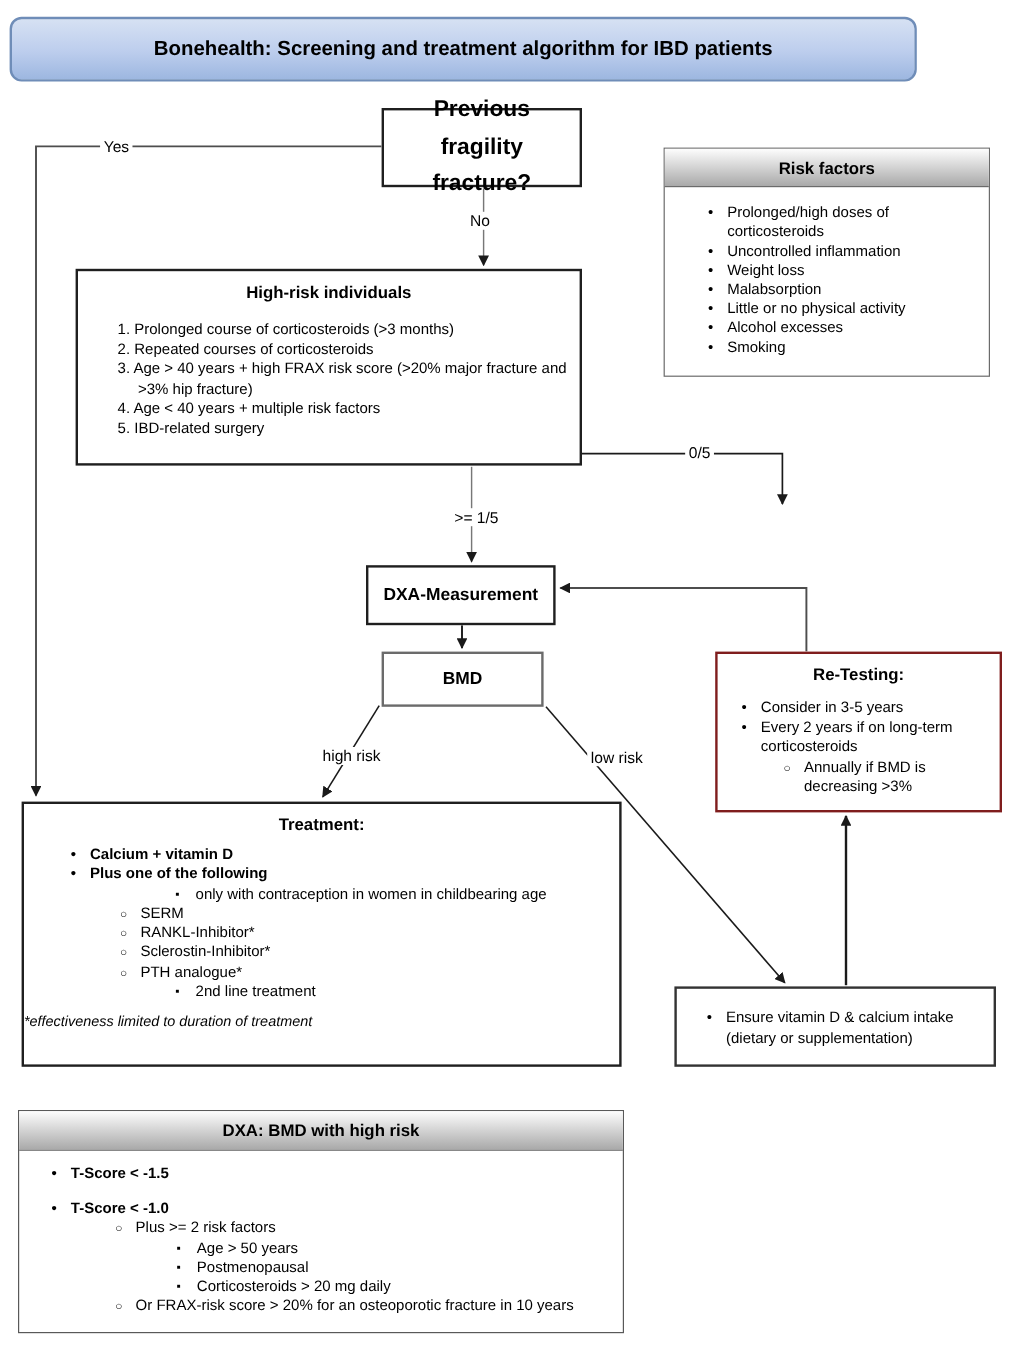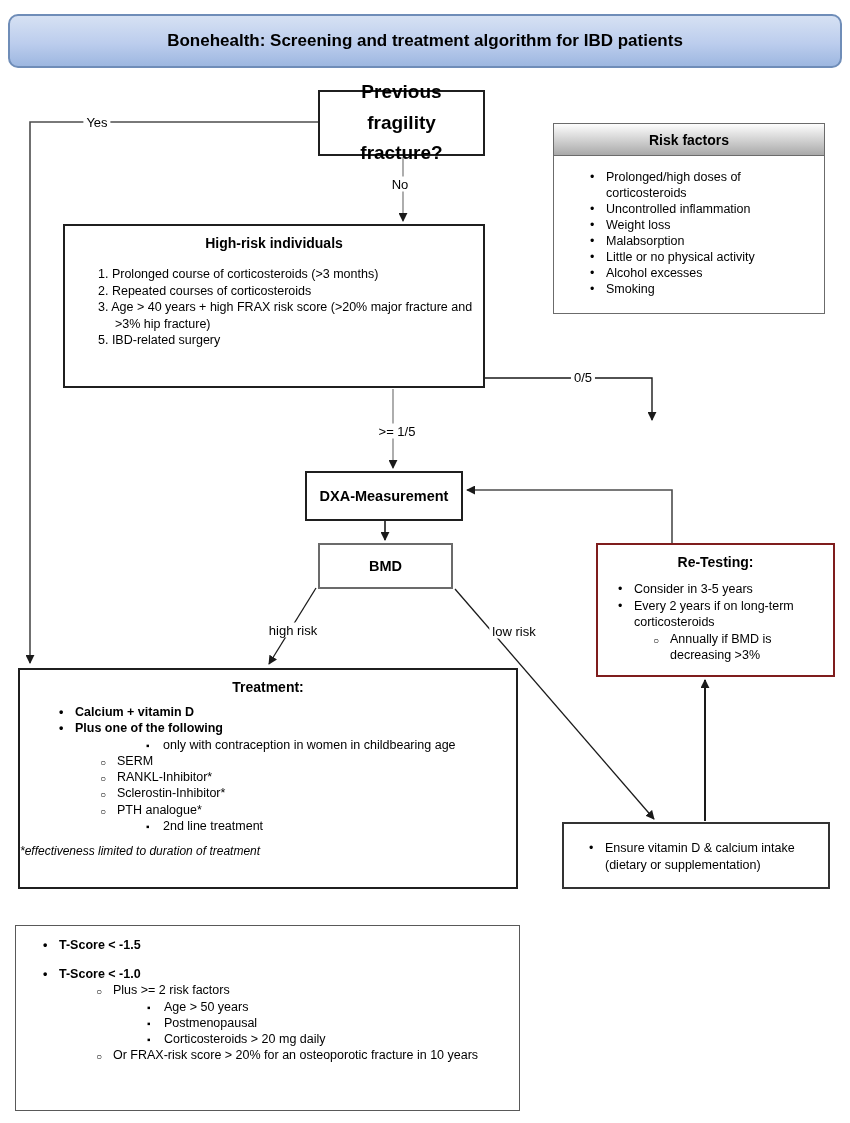--- a/index.html
+++ b/index.html
@@ -6,21 +6,21 @@
   #page {
     position:relative; width:850px; height:1123px; background:#fff;
     font-family:"Liberation Sans","DejaVu Sans",sans-serif; color:#000; overflow:hidden;
   }
   svg.connectors { position:absolute; left:0; top:0; z-index:1; pointer-events:none; }
 
   .box { position:absolute; background:#fff; box-sizing:border-box; z-index:2; }
 
   
   #banner {
-    left:8px; top:14px; width:834px; height:54px;
+    left:8px; top:14px; width:756px; height:54px;
     border:2px solid #6f8db8; border-radius:10px;
     background:linear-gradient(#d6e1f3 0%, #bccded 55%, #9db7e0 100%);
     display:flex; align-items:center; justify-content:center;
     font-weight:bold; font-size:17px;
   }
 
   
   .center-box { display:flex; align-items:center; justify-content:center; text-align:center; font-weight:bold; }
 
   #prev-fracture { left:318px; top:90px; width:167px; height:66px; border:2px solid #1f1f1f; font-size:19px; line-height:1.6; padding:0 10px; }
@@ -126,20 +126,21 @@
       <div class="li dot">Smoking</div>
     </div>
   </div>
 
   <div class="box" id="high-risk">
     <div class="box-title">High-risk individuals</div>
     <div class="list">
       <div class="num">1. Prolonged course of corticosteroids (&gt;3 months)</div>
       <div class="num">2. Repeated courses of corticosteroids</div>
       <div class="num">3. Age &gt; 40 years + high FRAX risk score (&gt;20% major fracture and &gt;3% hip fracture)</div>
+      <div class="num">4. Age &lt; 40 years + multiple risk factors</div>
       <div class="num">5. IBD-related surgery</div>
     </div>
   </div>
 
 
   <div class="box center-box" id="dxa-box">
     <span>DXA-Measurement</span>
   </div>
 
   <div class="box center-box" id="bmd-box">
@@ -170,20 +171,21 @@
     <div class="footnote">*effectiveness limited to duration of treatment</div>
   </div>
 
   <div class="box" id="ensure">
     <div class="body">
       <div class="li dot">Ensure vitamin D &amp; calcium intake (dietary or supplementation)</div>
     </div>
   </div>
 
   <div class="box" id="dxa-bmd">
+    <div class="ghdr">DXA: BMD with high risk</div>
     <div class="list">
       <div class="li dot bold">T-Score &lt; -1.5</div>
       <div class="li dot bold gap">T-Score &lt; -1.0</div>
       <div class="li circ lvl1">Plus &gt;= 2 risk factors</div>
       <div class="li sq lvl2">Age &gt; 50 years</div>
       <div class="li sq lvl2">Postmenopausal</div>
       <div class="li sq lvl2">Corticosteroids &gt; 20 mg daily</div>
       <div class="li circ lvl1 nowrap">Or FRAX-risk score &gt; 20% for an osteoporotic fracture in 10 years</div>
     </div>
   </div>

